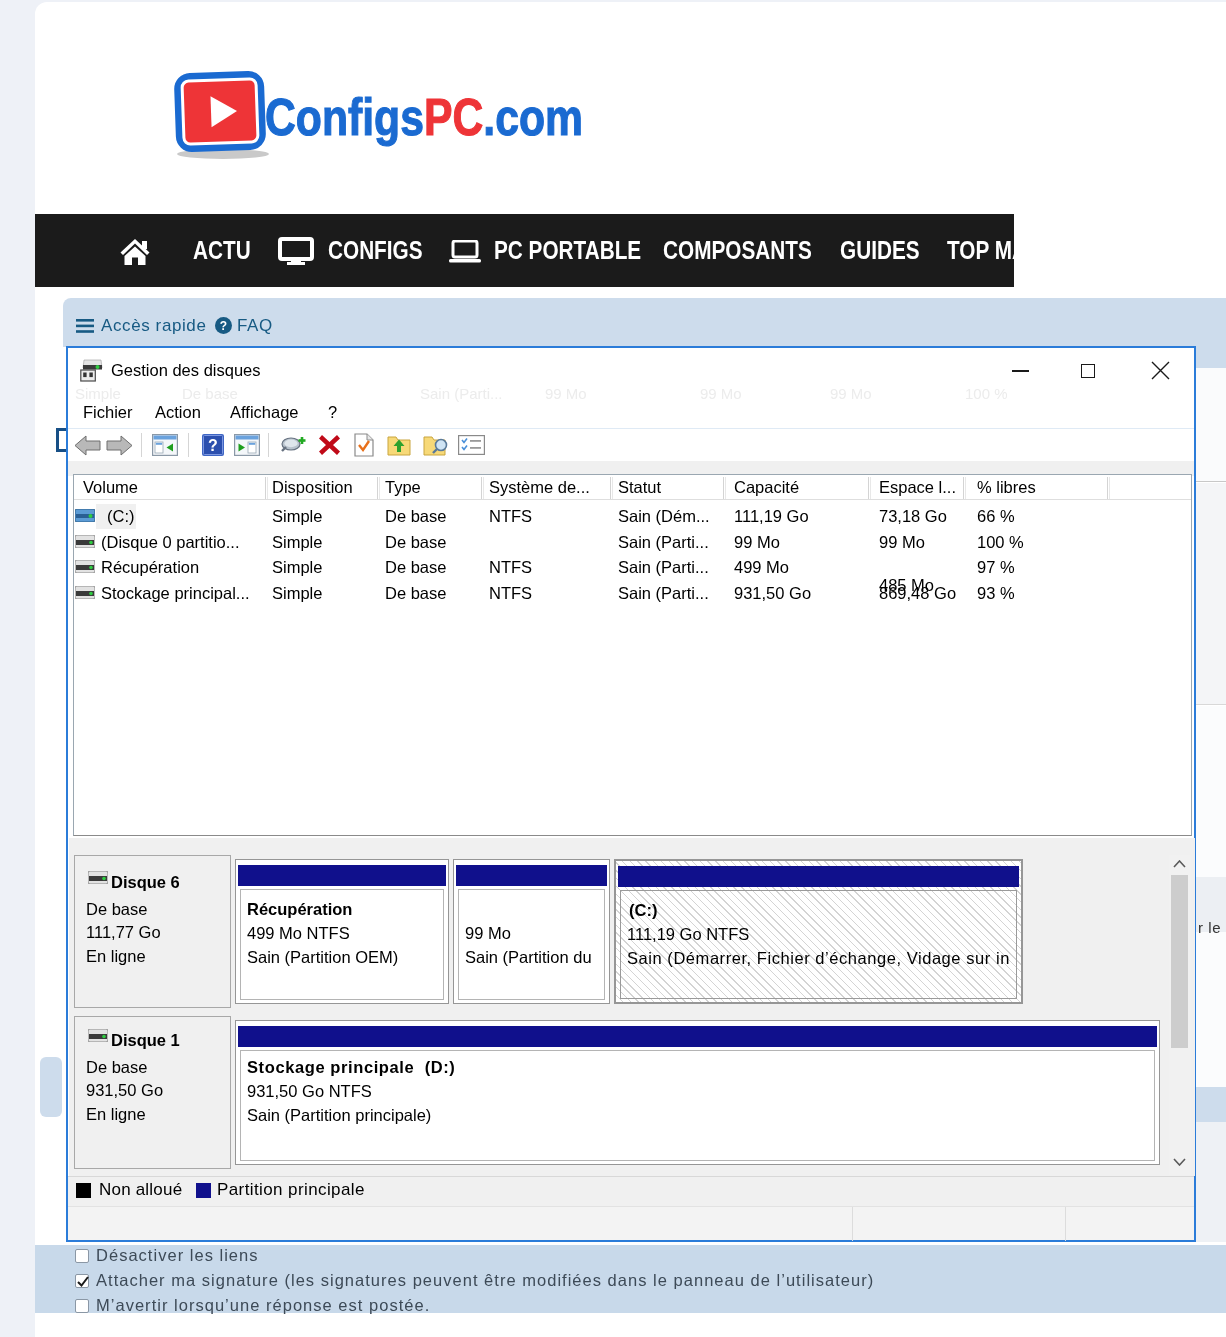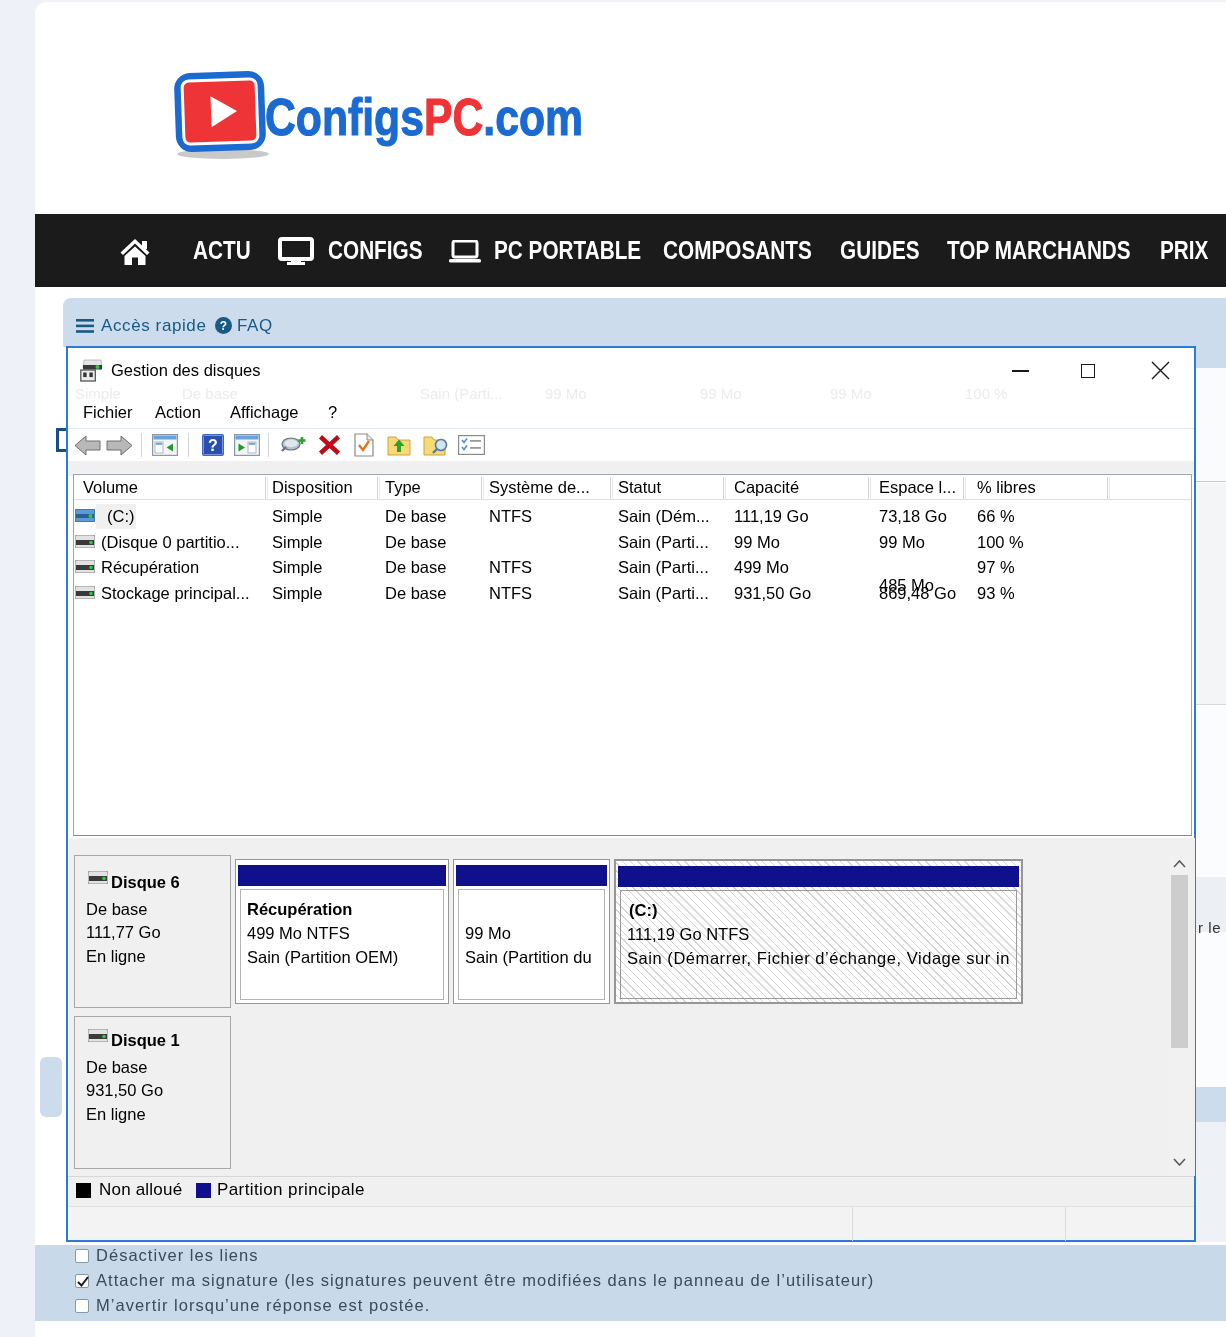--- a/index.html
+++ b/index.html
@@ -3,21 +3,21 @@
 <meta charset="utf-8">
 <title>ConfigsPC</title>
 <style>
   * { margin:0; padding:0; box-sizing:border-box; }
   html,body { width:1226px; height:1337px; overflow:hidden; }
   body { background:#eef1f7; font-family:"Liberation Sans", sans-serif; position:relative; }
   .abs { position:absolute; }
   #panel { position:absolute; left:35px; top:2px; width:1191px; height:1335px; background:#fff; border-radius:12px 0 0 0; }
 
   
-  #nav { position:absolute; left:0px; top:212px; width:1191px; height:73px; background:#1b1b1b; }
+  #nav { position:absolute; left:0px; top:212px; width:979px; height:73px; background:#1b1b1b; }
   .navitem { position:absolute; top:0; height:73px; line-height:73px; color:#fff; font-size:25px; font-weight:bold; white-space:nowrap; transform:scaleX(0.83); transform-origin:0 50%; }
 
   
   #quickbar { position:absolute; left:28px; top:296px; width:1163px; height:49px; background:#cddcec; border-radius:8px 0 0 0; }
   .qtext { color:#175a83; font-size:17px; letter-spacing:0.6px; }
 
   
   #win { position:absolute; left:31px; top:344px; width:1130px; height:896px; background:#fff; border:2px solid #2b7cd9; }
   .wtxt { position:absolute; font-size:16.5px; color:#000; white-space:nowrap; }
   .ghost { position:absolute; font-size:15px; color:#ececec; white-space:nowrap; }
@@ -36,21 +36,21 @@
   .ptxt { position:absolute; font-size:16.5px; white-space:nowrap; color:#000; overflow:hidden; }
   .hatch { background:repeating-linear-gradient(45deg,#ffffff 0px,#ffffff 4.5px,#d4d4d4 4.5px,#d4d4d4 5.5px); }
 
   
   #sbar { position:absolute; left:1100px; top:17px; width:22px; height:320px; background:#f1f1f1; }
 
   
   .sq { position:absolute; width:15px; height:15px; }
 
   
-  #cbsec { position:absolute; left:0px; top:1243px; width:1191px; height:76px; background:#c8d9ea; }
+  #cbsec { position:absolute; left:0px; top:1243px; width:1191px; height:68px; background:#c8d9ea; }
   .cb { position:absolute; width:14px; height:14px; background:#fff; border:1px solid #8a97a5; border-radius:2px; }
   .cbl { position:absolute; font-size:16.5px; letter-spacing:1.02px; color:#3d4a57; white-space:nowrap; }
 </style>
 </head>
 <body>
 <div id="panel">
 
   <svg class="abs" style="left:138px; top:64px;" width="460" height="100" viewBox="0 0 460 100">
     <ellipse cx="50" cy="88" rx="46" ry="5" fill="#c9c9c9"></ellipse>
     <g transform="rotate(-2 47 45)">
@@ -345,20 +345,27 @@
         <svg class="abs" style="left:13px; top:12px;" width="20" height="13" viewBox="0 0 20 13">
           <rect x="0" y="0" width="20" height="13" rx="2" fill="#e2e2e2" stroke="#8a8a8a" stroke-width="1"></rect>
           <rect x="1" y="5" width="18" height="5" fill="#3a3a3a"></rect>
           <circle cx="16" cy="7.5" r="1.8" fill="#2ecc40"></circle>
         </svg>
         <div class="ptxt" style="left:36px; top:14px; font-weight:bold;">Disque 1</div>
         <div class="ptxt" style="left:11px; top:41px;">De base</div>
         <div class="ptxt" style="left:11px; top:64px;">931,50 Go</div>
         <div class="ptxt" style="left:11px; top:88px;">En ligne</div>
       </div>
+      <div class="pbox" style="left:166px; top:182px; width:925px; height:145px;">
+        <div class="band"></div>
+        <div class="pinner"></div>
+        <div class="ptxt" style="left:11px; top:37px; font-weight:bold; letter-spacing:0.6px;">Stockage principale&nbsp; (D:)</div>
+        <div class="ptxt" style="left:11px; top:61px;">931,50 Go NTFS</div>
+        <div class="ptxt" style="left:11px; top:85px;">Sain (Partition principale)</div>
+      </div>
 
       <div id="sbar">
         <svg class="abs" style="left:4px; top:5px;" width="13" height="8" viewBox="0 0 13 8">
             <path d="M1 7 L6.5 1 L12 7" stroke="#5a5a5a" stroke-width="1.6" fill="none"></path>
           </svg>
         <div class="abs" style="left:2px; top:20px; width:17px; height:173px; background:#cdcdcd;"></div>
         <svg class="abs" style="left:4px; top:303px;" width="13" height="8" viewBox="0 0 13 8">
             <path d="M1 1 L6.5 7 L12 1" stroke="#5a5a5a" stroke-width="1.6" fill="none"></path>
           </svg>
       </div>

